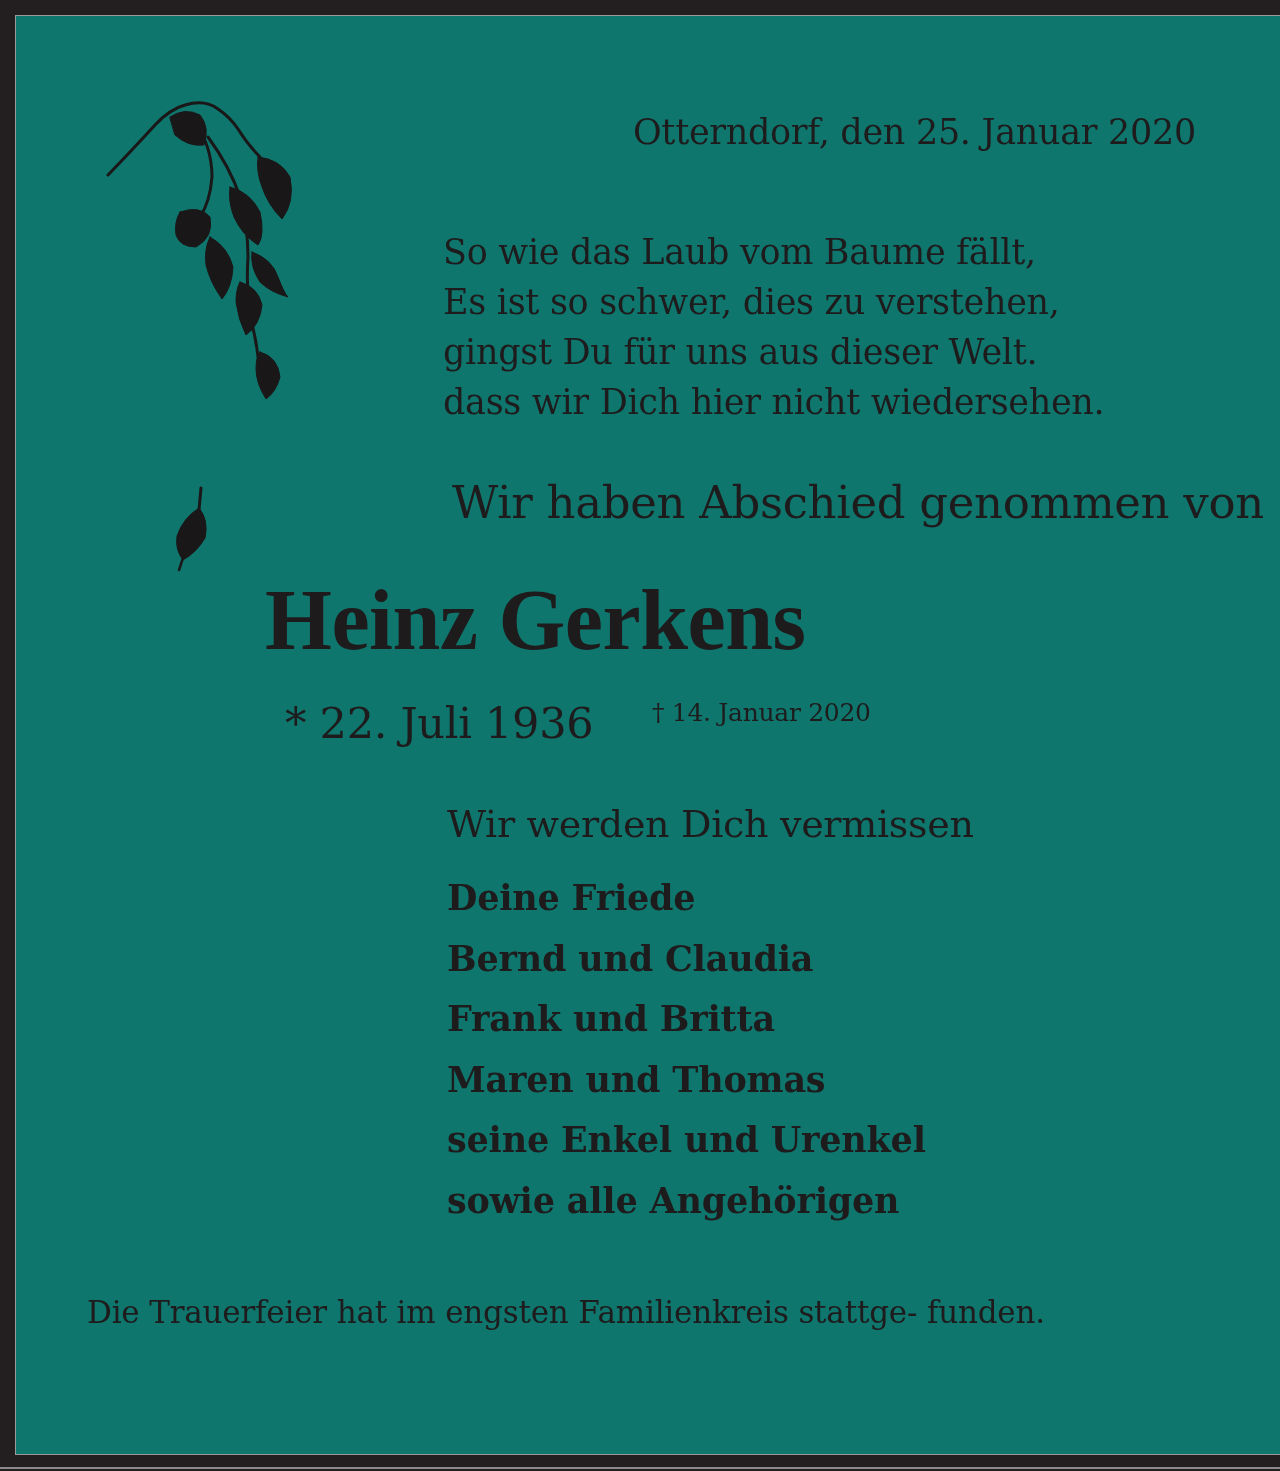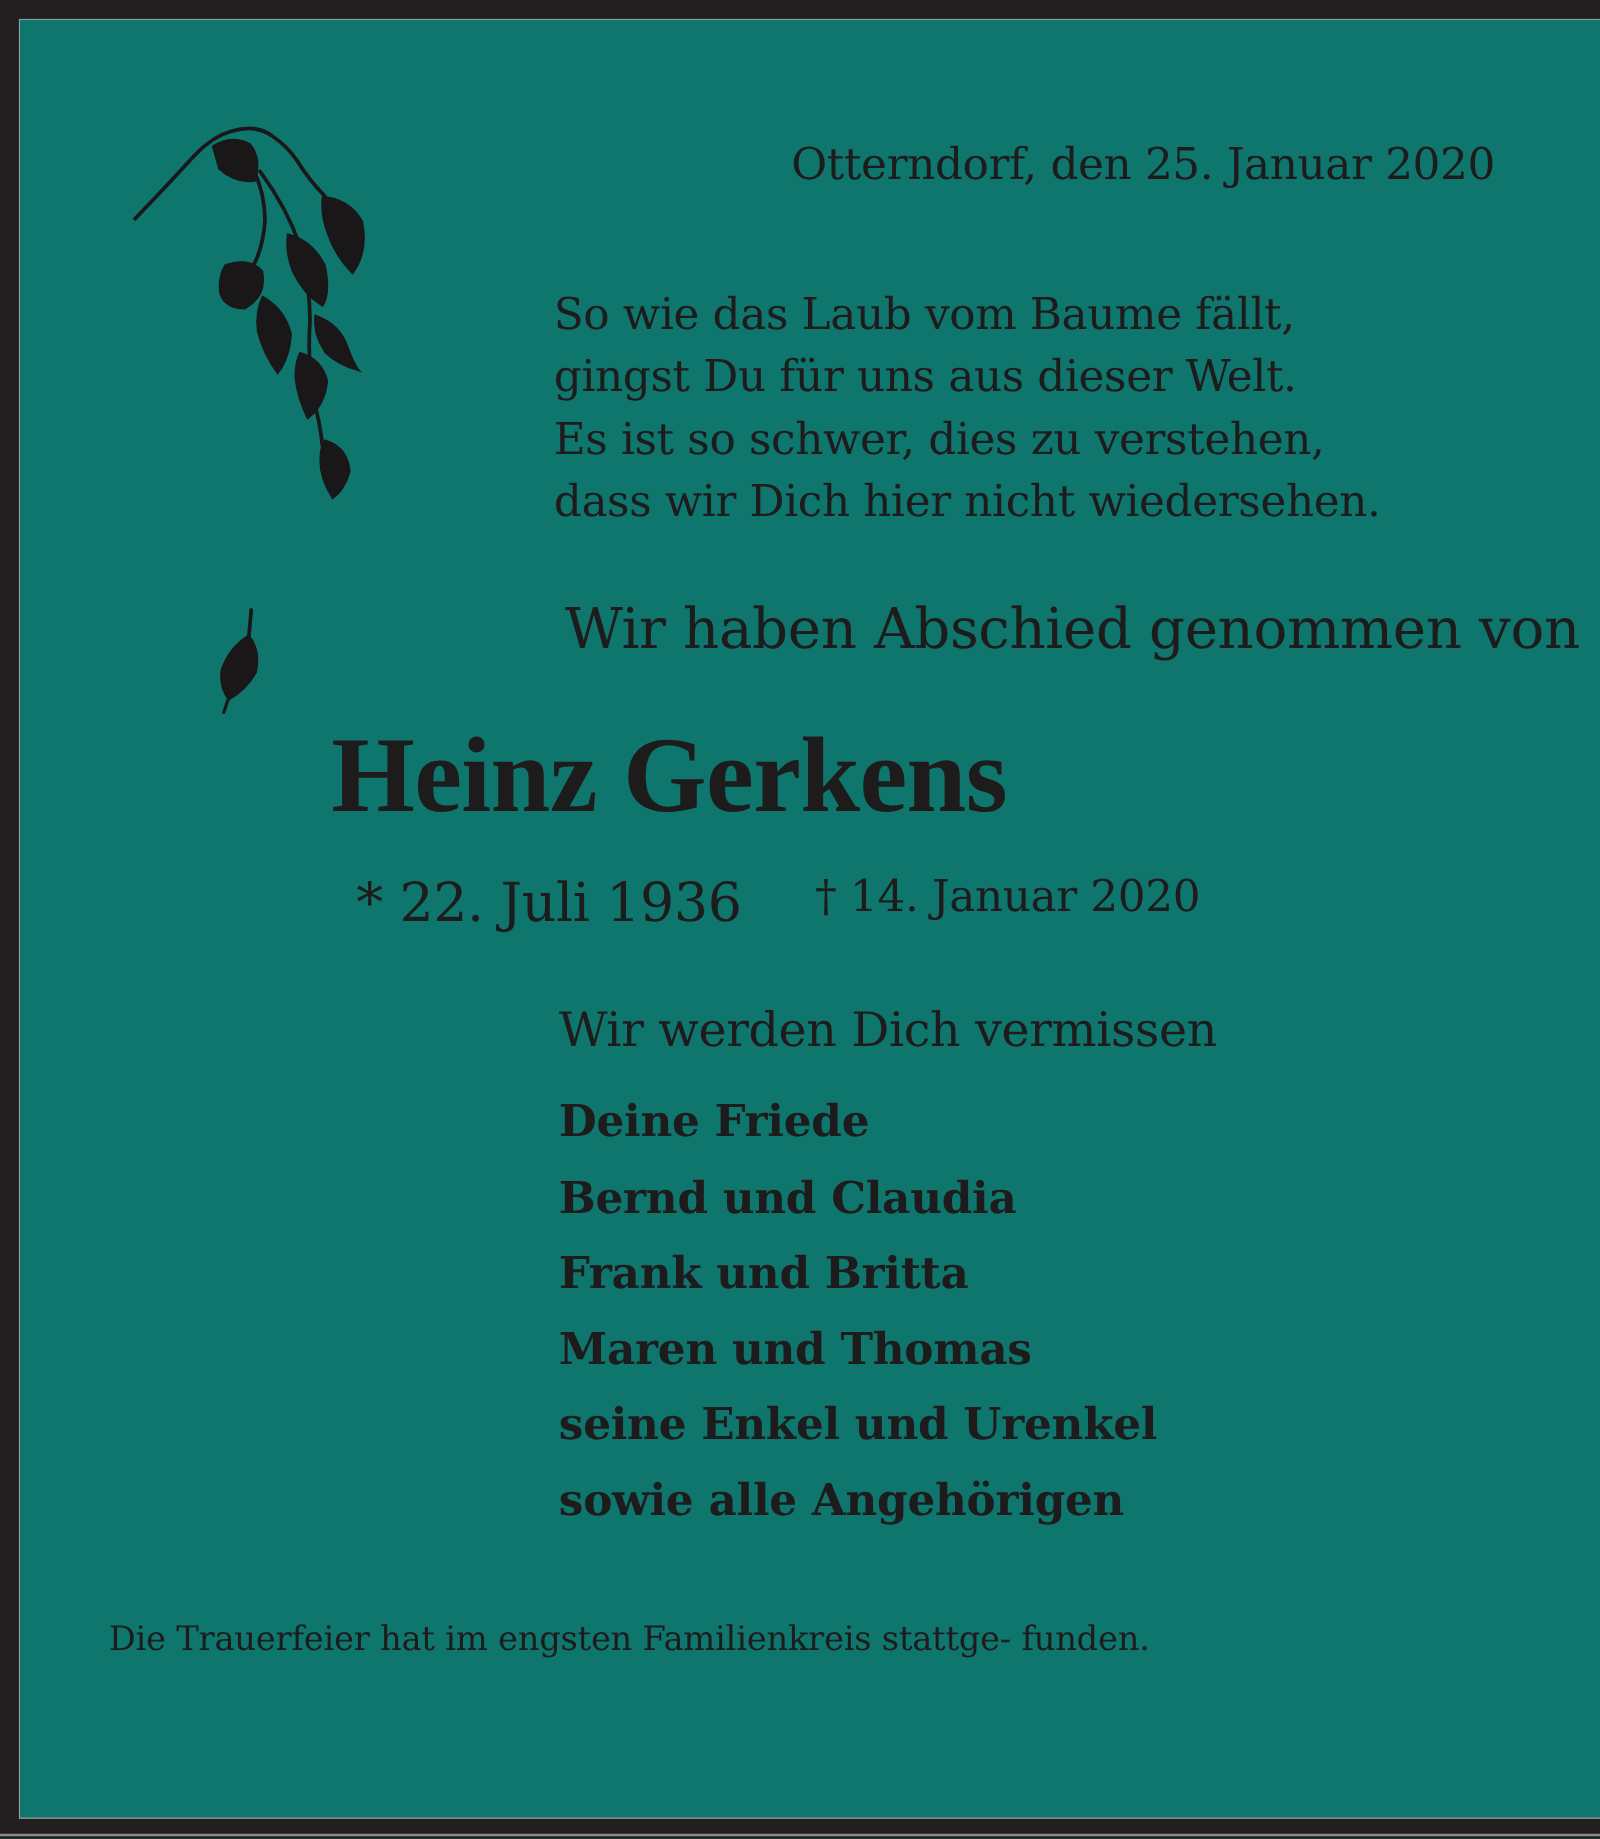--- a/index.html
+++ b/index.html
@@ -22,26 +22,26 @@
     .abs { position: absolute; white-space: nowrap; }
     .place-date { right: 87px; top: 97px; font-size: 35px; letter-spacing: -0.3px; }
     .poem { left: 428px; top: 212px; font-size: 35px; line-height: 50px; letter-spacing: -0.3px; }
     .poem div { white-space: nowrap; }
     .farewell { left: 437px; top: 461px; font-size: 45px; letter-spacing: -0.3px; }
     .name {
       left: 250px; top: 555px; font-size: 86px; font-weight: bold;
       font-family: "Liberation Serif", "DejaVu Serif", serif; letter-spacing: -0.5px;
     }
     .born { left: 270px; top: 683px; font-size: 43px; letter-spacing: -0.3px; }
-    .died { left: 637px; top: 683px; font-size: 35px; letter-spacing: -0.3px; }
+    .died { left: 637px; top: 683px; font-size: 25px; letter-spacing: -0.3px; }
     .miss { left: 432px; top: 787px; font-size: 38px; letter-spacing: -0.3px; }
     .family { left: 432px; top: 853px; font-size: 35px; font-weight: bold; line-height: 60.5px; letter-spacing: -0.2px; }
     .family div { white-space: nowrap; }
     .ceremony {
-      left: 72px; top: 1272px; width: 1120px; font-size: 27px; line-height: 50px;
+      left: 72px; top: 1272px; width: 1120px; font-size: 31px; line-height: 50px;
       text-align: justify; text-align-last: left; white-space: normal; letter-spacing: -0.2px;
     }
     .branch { left: 85px; top: 72px; }
     .leaf { left: 140px; top: 465px; }
   </style>
 </head>
 <body>
 
 <div class="sheet">
 
@@ -66,22 +66,22 @@
       <path d="M46 8 L44 30" fill="none" stroke-width="3"></path>
       <path d="M44 28 Q54 40 50 58 Q42 72 28 80 Q20 70 22 56 Q28 38 44 28 Z"></path>
       <path d="M28 78 L24 90" fill="none" stroke-width="2.5"></path>
     </g>
   </svg>
 
   <div class="abs place-date">Otterndorf, den 25. Januar 2020</div>
 
   <div class="abs poem">
     <div>So wie das Laub vom Baume fällt,</div>
+    <div>Es ist so schwer, dies zu verstehen,</div>
     <div>gingst Du für uns aus dieser Welt.</div>
-    <div>Es ist so schwer, dies zu verstehen,</div>
     <div>dass wir Dich hier nicht wiedersehen.</div>
   </div>
 
   <div class="abs farewell">Wir haben Abschied genommen von</div>
 
   <div class="abs name">Heinz Gerkens</div>
 
   <div class="abs born">* 22. Juli 1936</div>
   <div class="abs died">† 14. Januar 2020</div>
 

